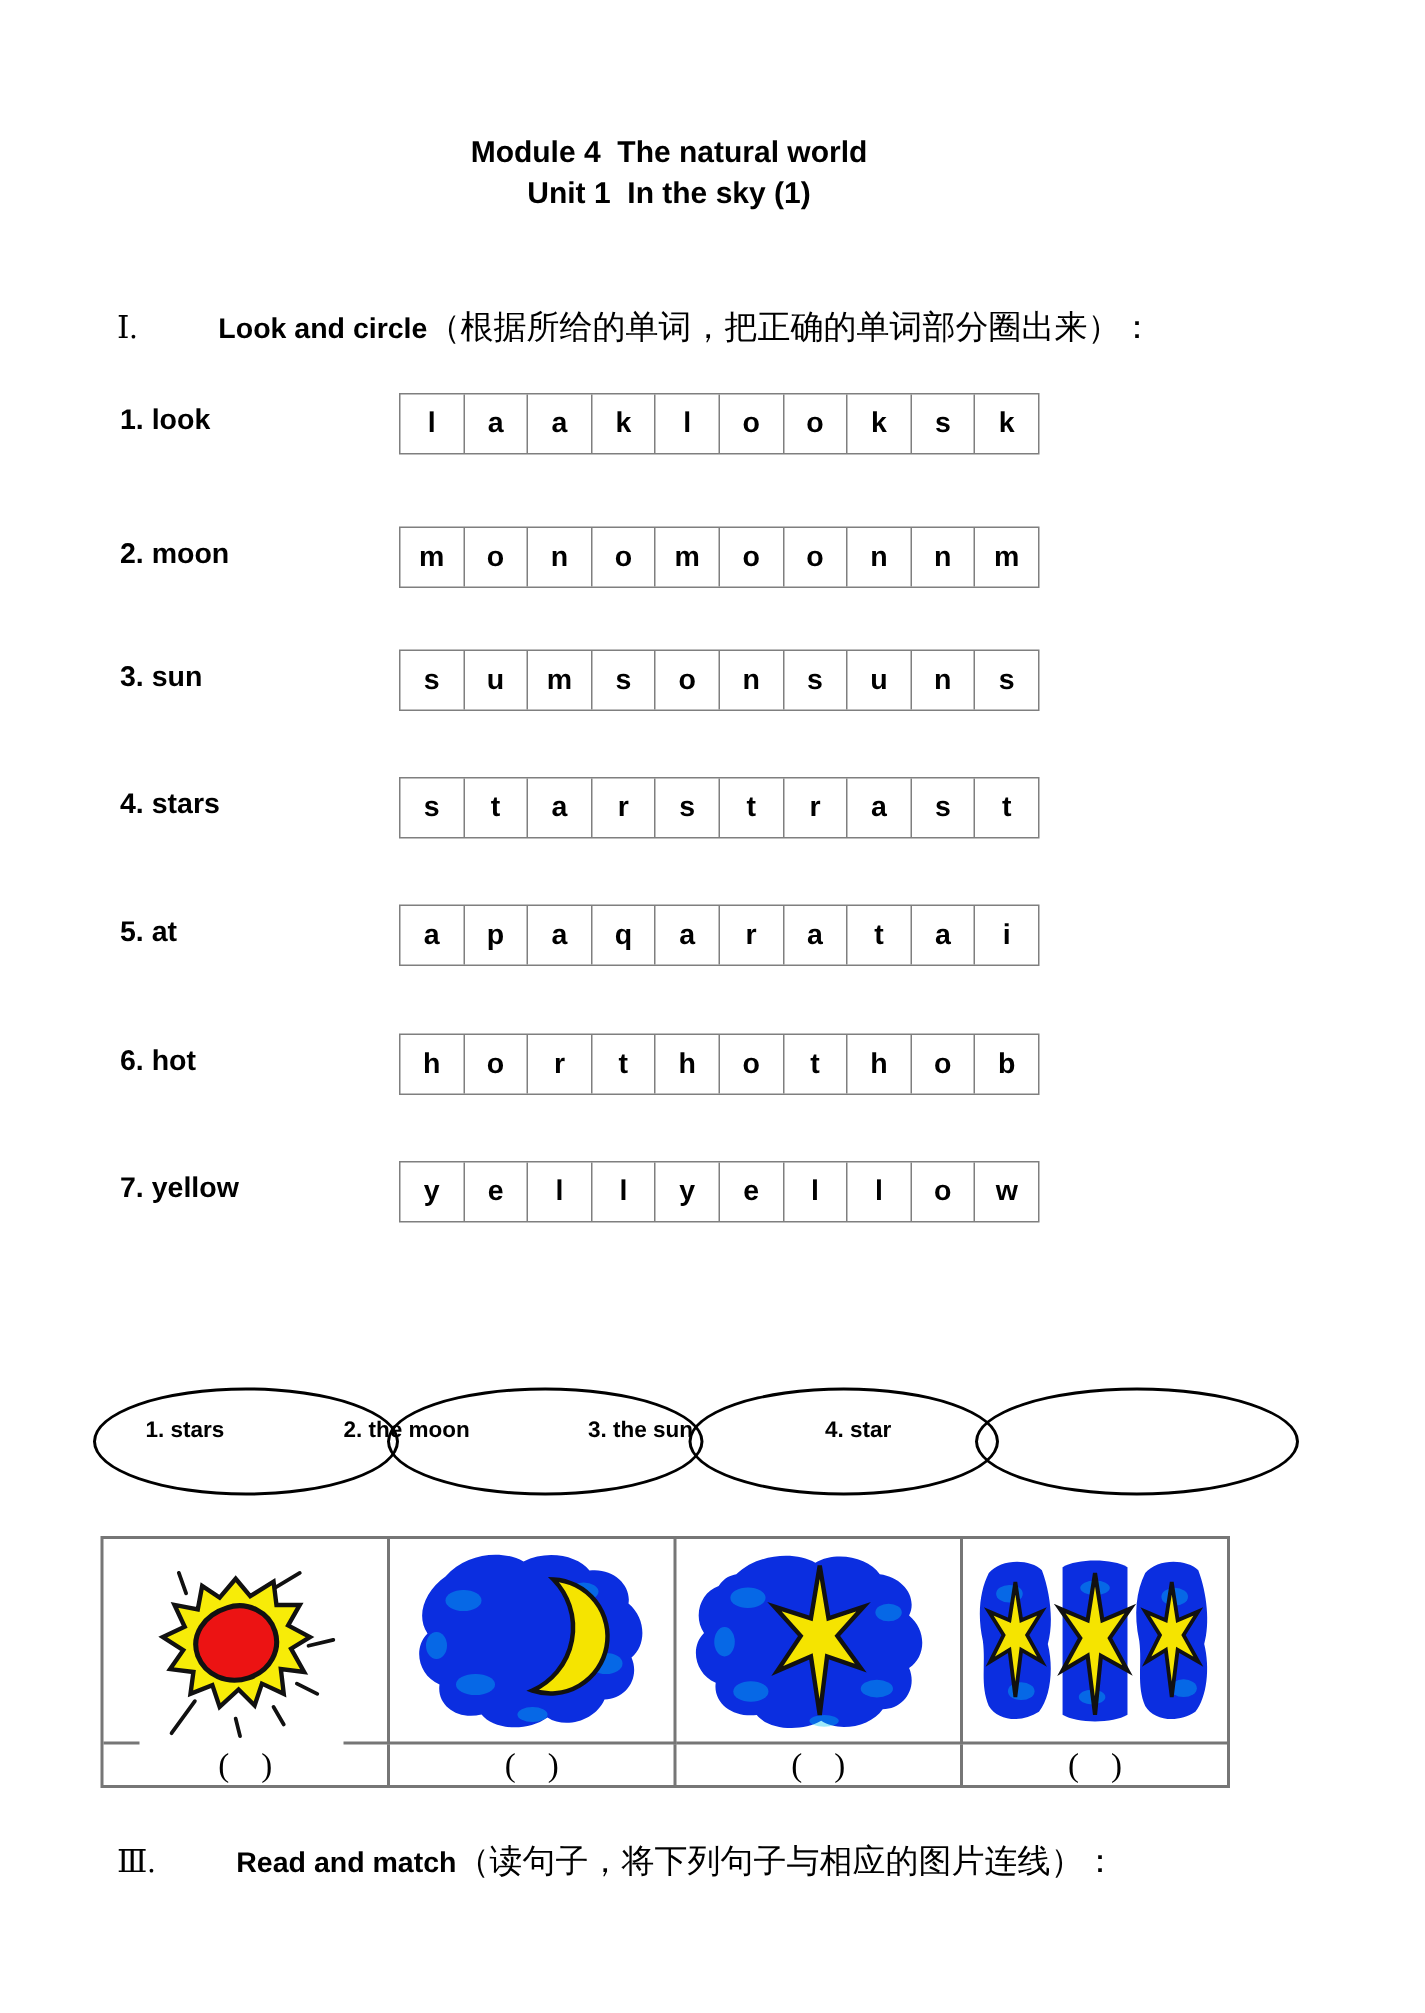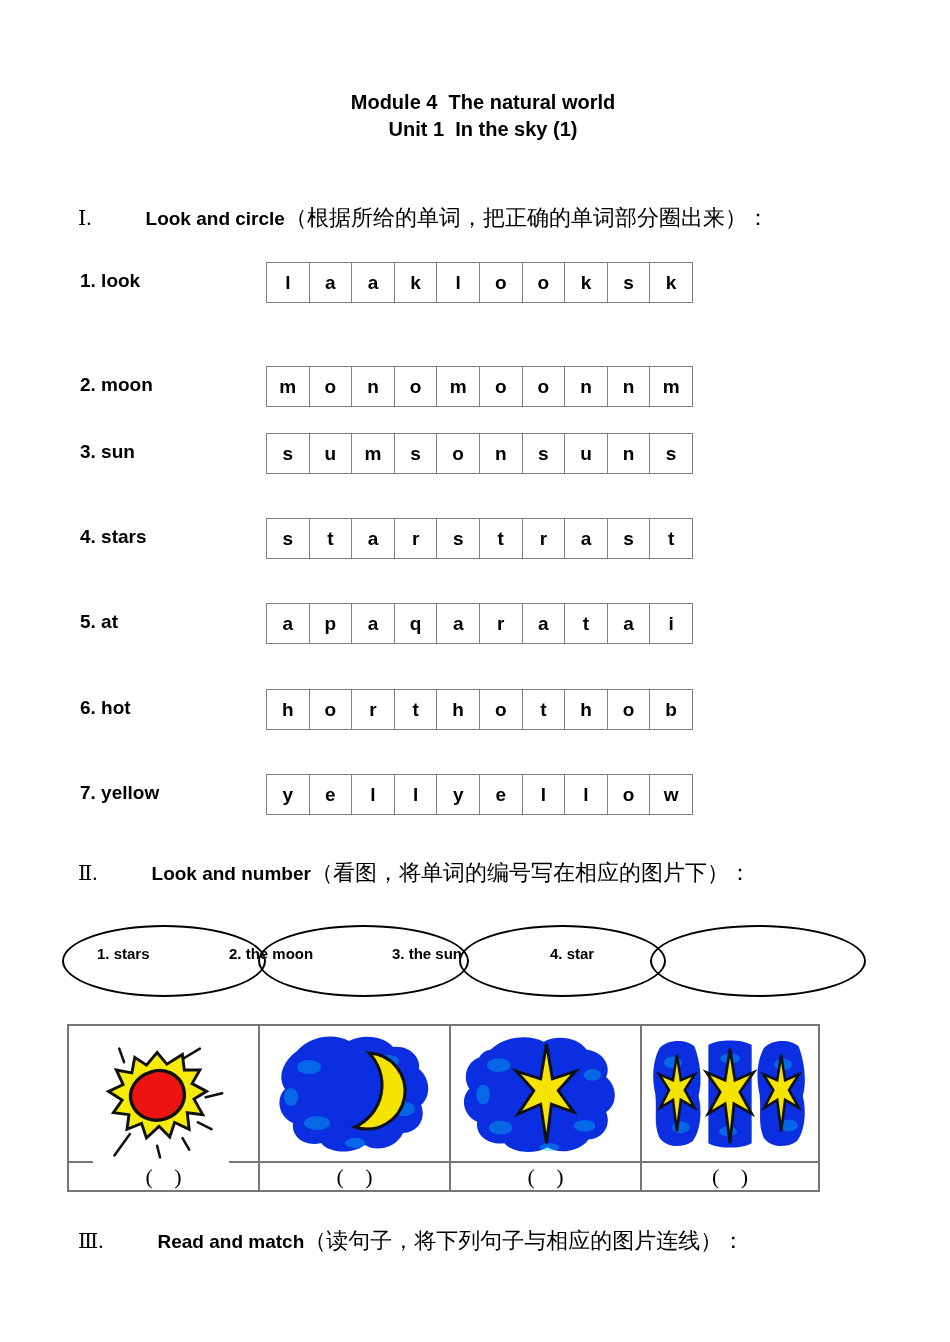--- a/index.html
+++ b/index.html
@@ -2,21 +2,21 @@
 <html><head>
 <meta charset="utf-8">
 <style>
   html,body { margin:0; padding:0; background:#ffffff; }
   .page {
     position:relative; width:950px; height:1342px; background:#ffffff;
     font-family:"Liberation Sans","DejaVu Sans",sans-serif; color:#000;
     overflow:hidden;
   }
   
-  .title-block { position:absolute; left:0; top:89px; width:892px; text-align:center;padding-left:37px; }
+  .title-block { position:absolute; left:0; top:89px; width:892px; text-align:center; }
   .title-line { font-weight:bold; font-size:20px; line-height:27px; white-space:pre; }
 
   
   .sec { position:absolute; left:78px; font-size:19px; white-space:nowrap; }
   .sec .rn { font-family:"Liberation Serif","DejaVu Serif",serif; font-size:21px; }
   .sec .en { font-weight:bold; margin-left:6px;padding-left:48px; }
   .sec .zh { font-family:"Liberation Serif","DejaVu Serif",serif; font-size:22px; }
   #sec1 { top:203px; } #sec2 { top:858px; } #sec3 { top:1226px; }
 
   
@@ -71,21 +71,21 @@
           <div class="ccell">a</div>
           <div class="ccell">k</div>
           <div class="ccell">l</div>
           <div class="ccell">o</div>
           <div class="ccell">o</div>
           <div class="ccell">k</div>
           <div class="ccell">s</div>
           <div class="ccell">k</div>
         </div>
       </div>
-      <div class="citem" style="top: 366px;">
+      <div class="citem" style="top: 351px;">
         <div class="clabel">2. moon</div>
         <div class="cgrid">
           <div class="ccell">m</div>
           <div class="ccell">o</div>
           <div class="ccell">n</div>
           <div class="ccell">o</div>
           <div class="ccell">m</div>
           <div class="ccell">o</div>
           <div class="ccell">o</div>
           <div class="ccell">n</div>
@@ -163,23 +163,20 @@
           <div class="ccell">y</div>
           <div class="ccell">e</div>
           <div class="ccell">l</div>
           <div class="ccell">l</div>
           <div class="ccell">o</div>
           <div class="ccell">w</div>
         </div>
       </div>
     </div>
 
-  <div class="sec" id="sec2">
-    <span class="rn">Ⅱ.</span><span class="en">Look and number</span><span class="zh">（看图，将单词的编号写在相应的图片下）：</span>
-  </div>
 
   <div class="oval" style="left:62px;top:925px;width:204px;height:72px"></div>
   <div class="oval" style="left:258px;top:925px;width:211px;height:72px"></div>
   <div class="oval" style="left:459px;top:925px;width:207px;height:72px"></div>
   <div class="oval" style="left:650px;top:925px;width:216px;height:72px"></div>
   <div id="oval-words">
       <span class="oword" style="left: 97px;">1. stars</span>
       <span class="oword" style="left: 229px;">2. the moon</span>
       <span class="oword" style="left: 392px;">3. the sun</span>
       <span class="oword" style="left: 550px;">4. star</span>

